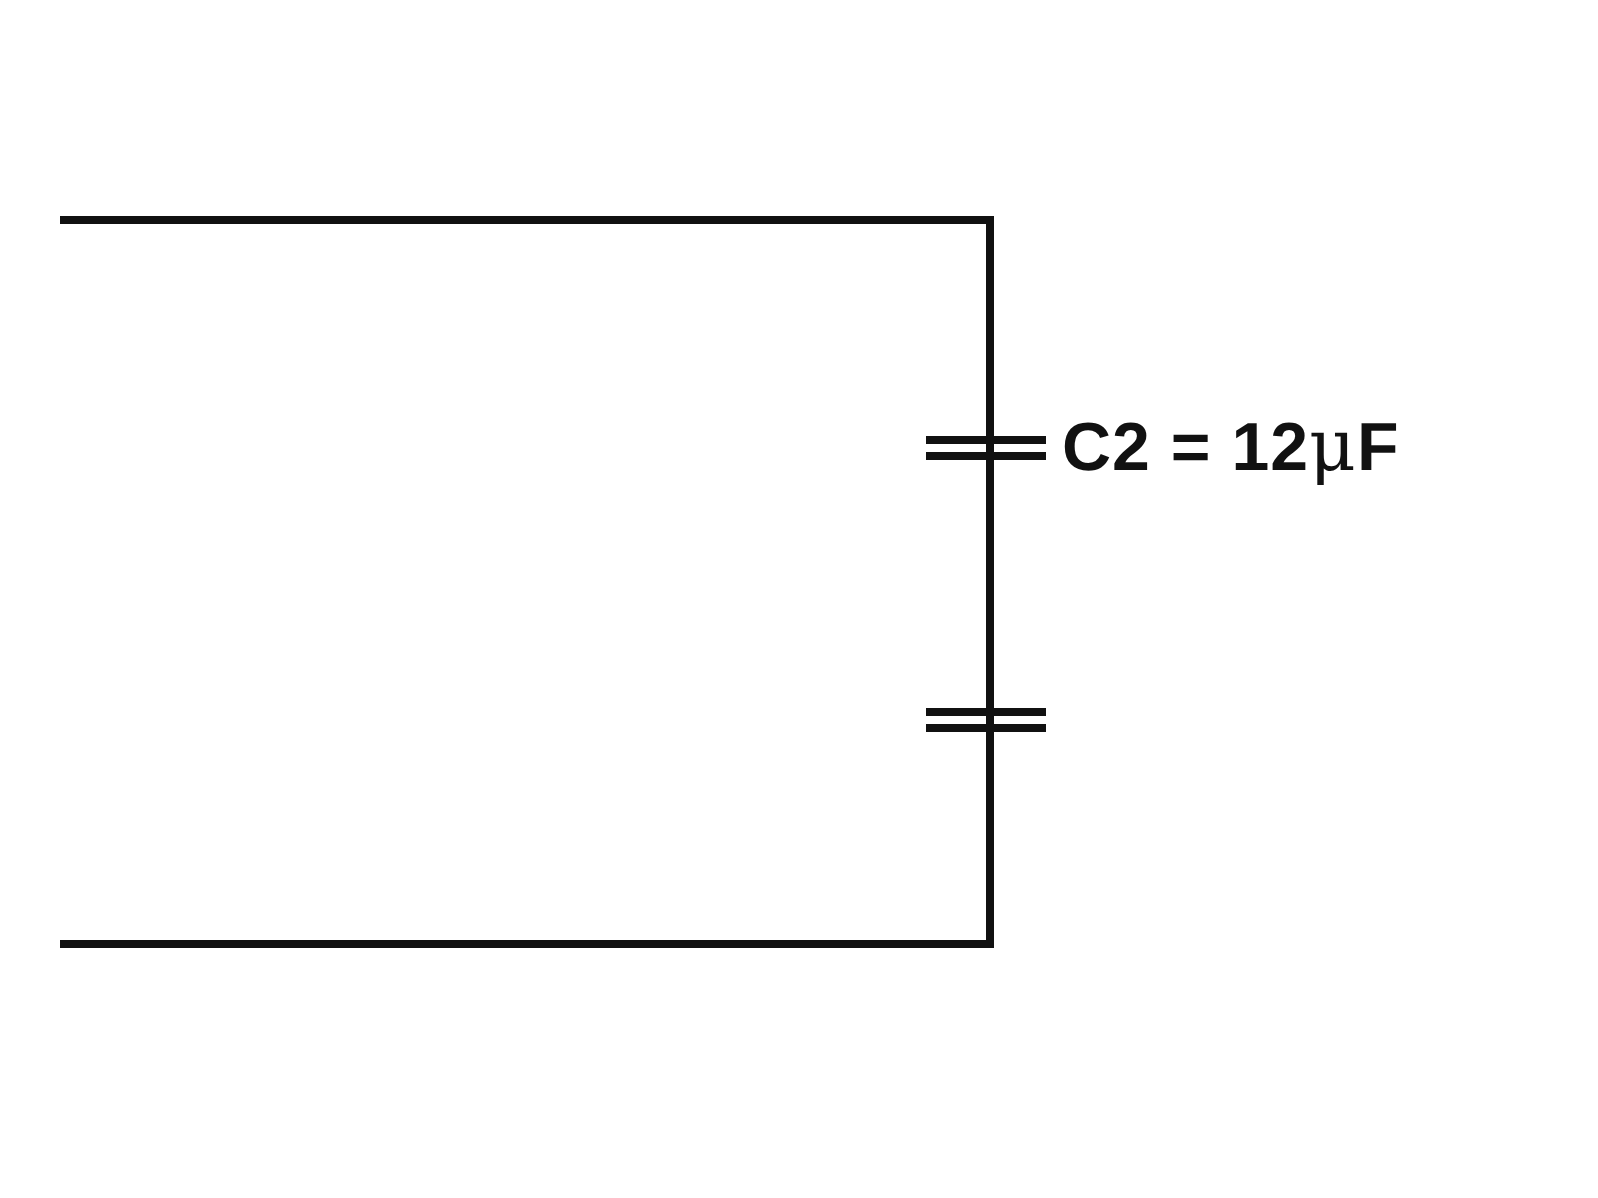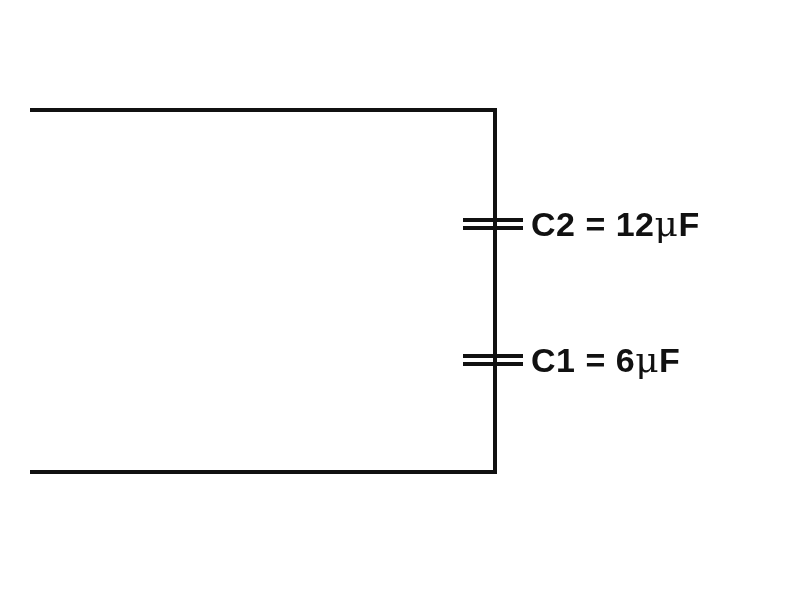--- a/index.html
+++ b/index.html
@@ -71,15 +71,14 @@
 
     <g>
       <line x1="463" y1="356" x2="523" y2="356" stroke="#111111" stroke-width="4" stroke-linecap="butt"></line>
       <line x1="463" y1="364" x2="523" y2="364" stroke="#111111" stroke-width="4" stroke-linecap="butt"></line>
     </g>
 
   </svg>
 
   <div id="label-c2" class="component-label"><span>C2  =  12</span><span class="mu">μ</span><span>F</span></div>
 
-  <div id="label-c1" class="component-label"><span>C1  =  6</span><span class="mu">μ</span><span>F</span></div>
 
 </div>
 
 </body></html>

